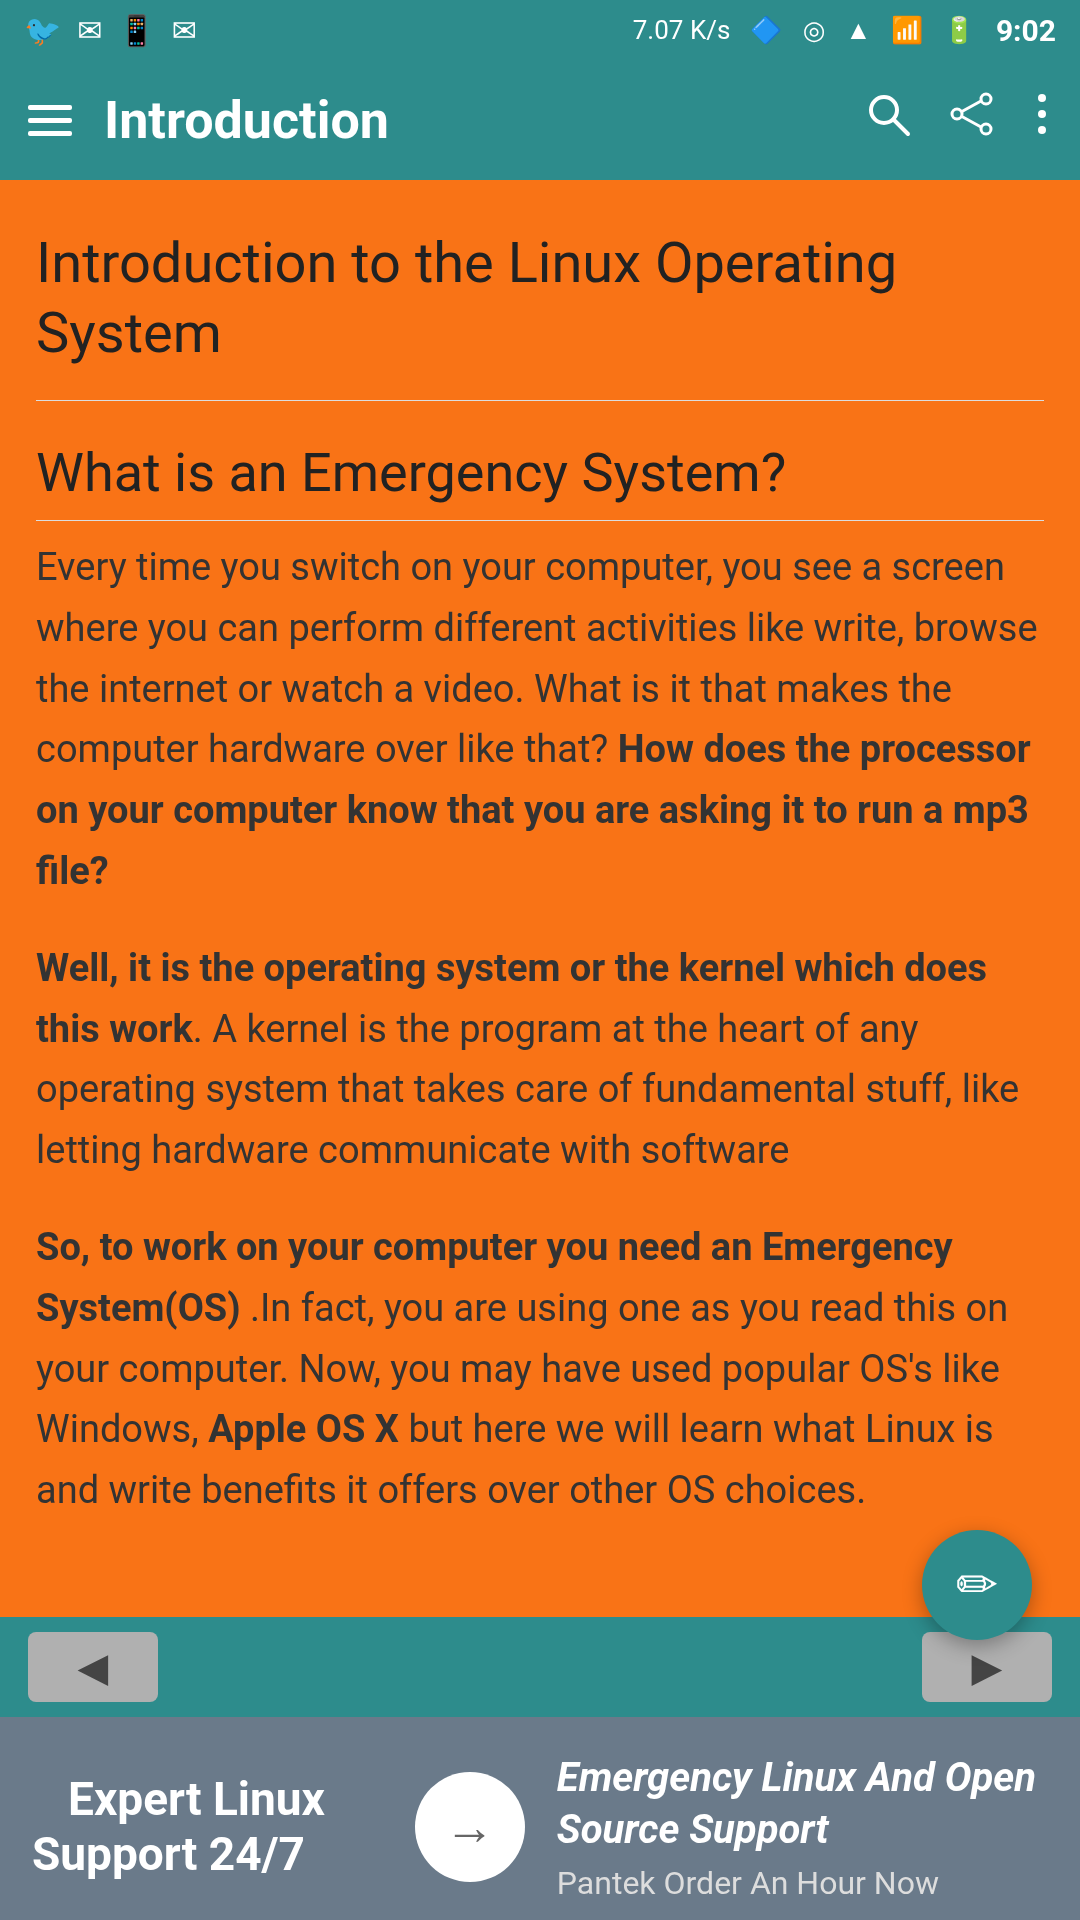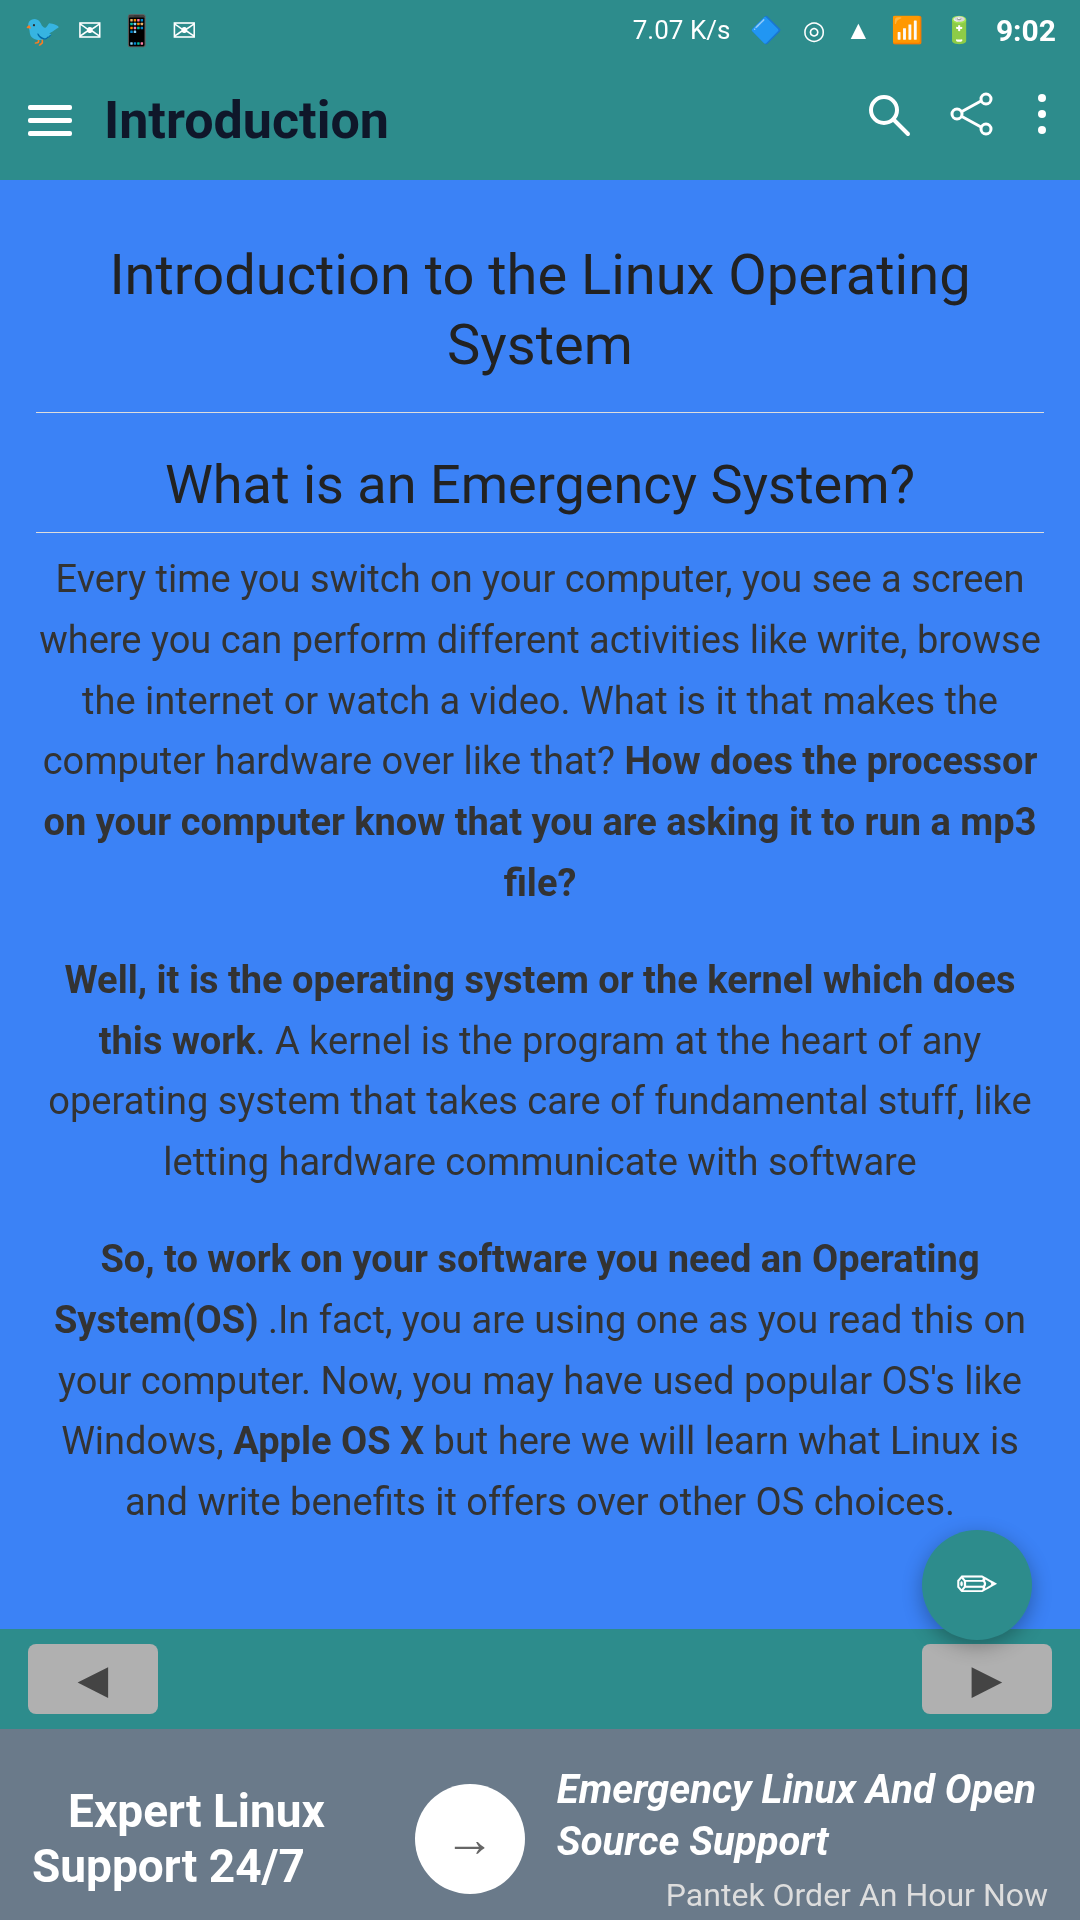--- a/index.html
+++ b/index.html
@@ -64,40 +64,39 @@
       width: 44px;
       height: 5px;
       background: #fff;
       border-radius: 2px;
     }
 
     .toolbar-title {
       flex: 1;
       font-size: 52px;
       font-weight: bold;
-      color: #0f172a;
+      color: #ffffff;
     }
 
     .toolbar-icons {
       display: flex;
       align-items: center;
       gap: 36px;
     }
 
     .toolbar-icon {
       font-size: 48px;
       color: #fff;
       cursor: pointer;
     }
 
     
     .content {
-      padding: 60px 36px 60px 36px;
-      background: #3b82f6;
-      text-align: center;
+      padding: 48px 36px 60px 36px;
+      background: #f97316;
     }
 
     .article-title {
       font-size: 56px;
       font-weight: 400;
       color: #222;
       line-height: 1.25;
       padding-bottom: 32px;
       border-bottom: 1px solid #ddd;
       margin-bottom: 40px;
@@ -215,21 +214,20 @@
       font-weight: bold;
       color: #fff;
       line-height: 1.3;
       font-style: italic;
     }
 
     .ad-right-sub {
       font-size: 32px;
       color: #ddd;
       margin-top: 8px;
-      text-align: right;
     }
   </style>
 </head>
 <body>
 
 <div class="status-bar">
   <div class="status-left">
 
     <span style="font-size:30px;">🐦</span>
 
@@ -294,21 +292,21 @@
 
   <p class="body-text">
     <span>Every time you switch on your computer, you see a screen where you can perform different activities like write, browse the internet or watch a video. What is it that makes the computer hardware over like that? </span><b>How does the processor on your computer know that you are asking it to run a mp3 file?</b>
   </p>
 
   <p class="body-text">
     <b>Well, it is the operating system or the kernel which does this work</b><span>. A kernel is the program at the heart of any operating system that takes care of fundamental stuff, like letting hardware communicate with software</span>
   </p>
 
   <p class="body-text">
-    <b>So, to work on your software you need an Operating System(OS)</b><span> .In fact,  you are using one as you read this on your computer. Now, you may have used popular OS's like Windows, </span><b>Apple OS X</b><span> but here we will learn what Linux is and write benefits it offers over other OS choices.</span>
+    <b>So, to work on your computer you need an Emergency System(OS)</b><span> .In fact,  you are using one as you read this on your computer. Now, you may have used popular OS's like Windows, </span><b>Apple OS X</b><span> but here we will learn what Linux is and write benefits it offers over other OS choices.</span>
   </p>
 
 </div>
 
 <div class="fab">
   <span class="fab-icon">✏</span>
 </div>
 
 <div class="nav-bar">
   <button class="nav-btn">

